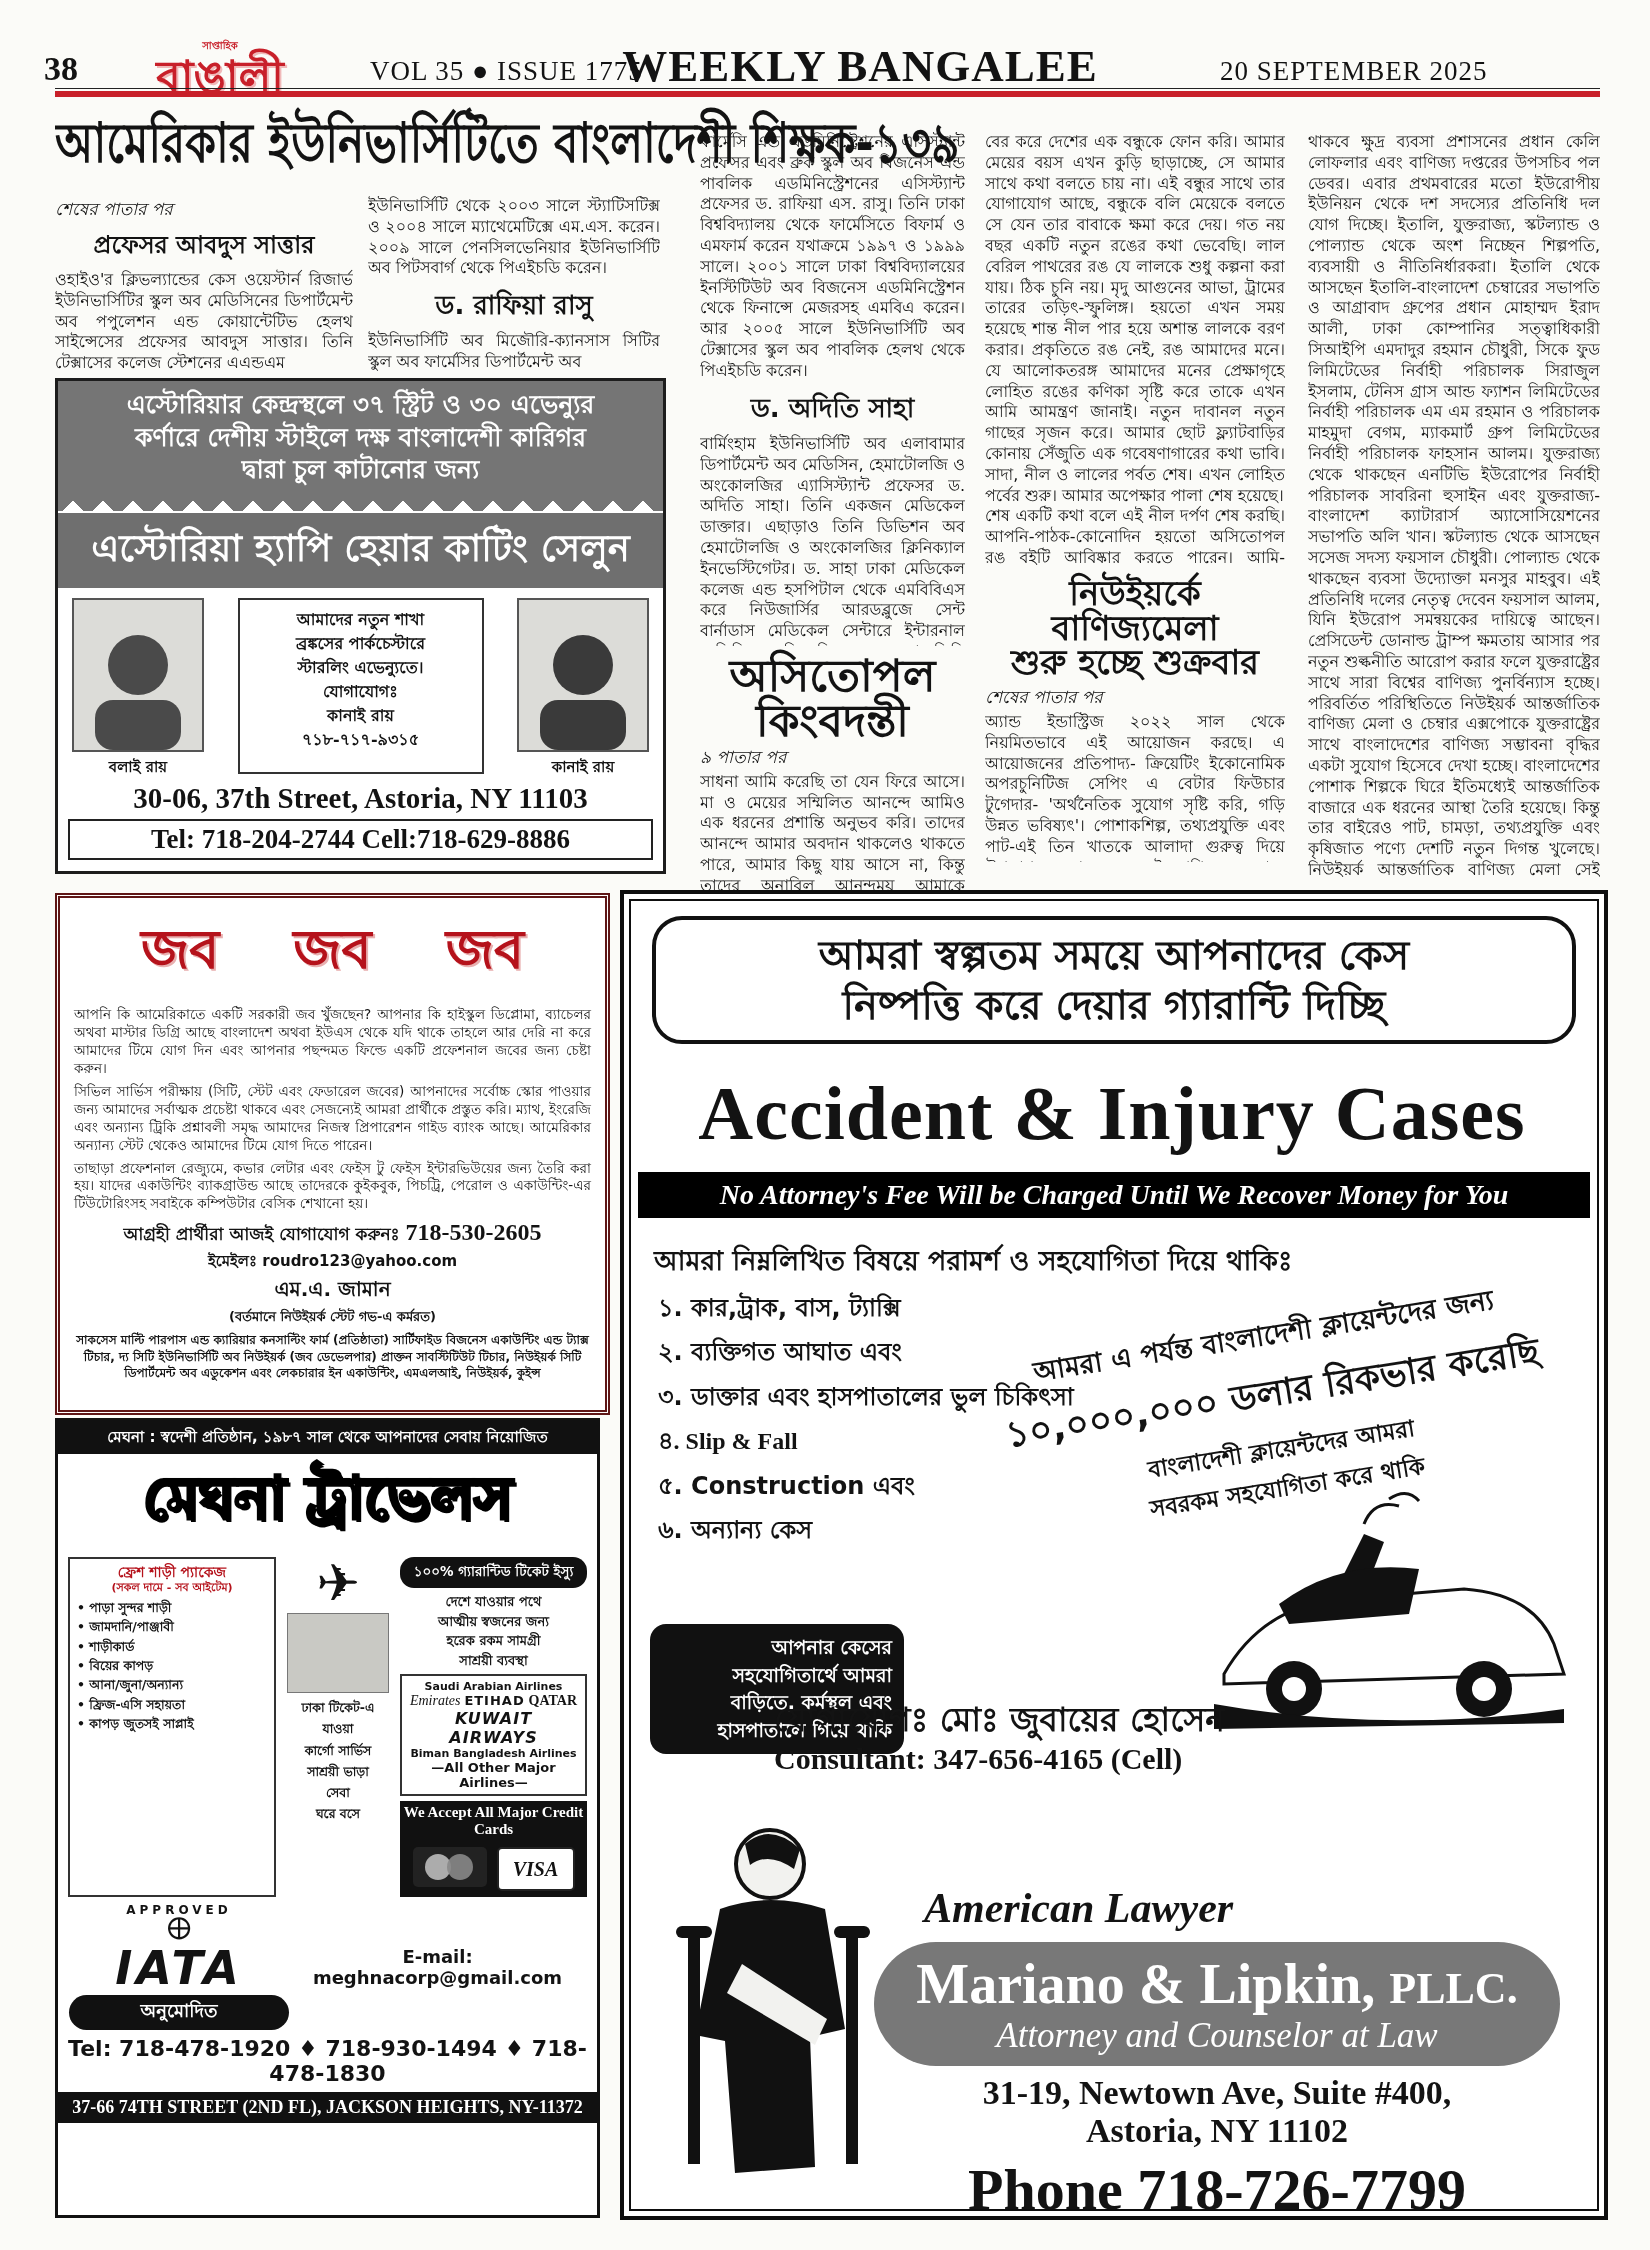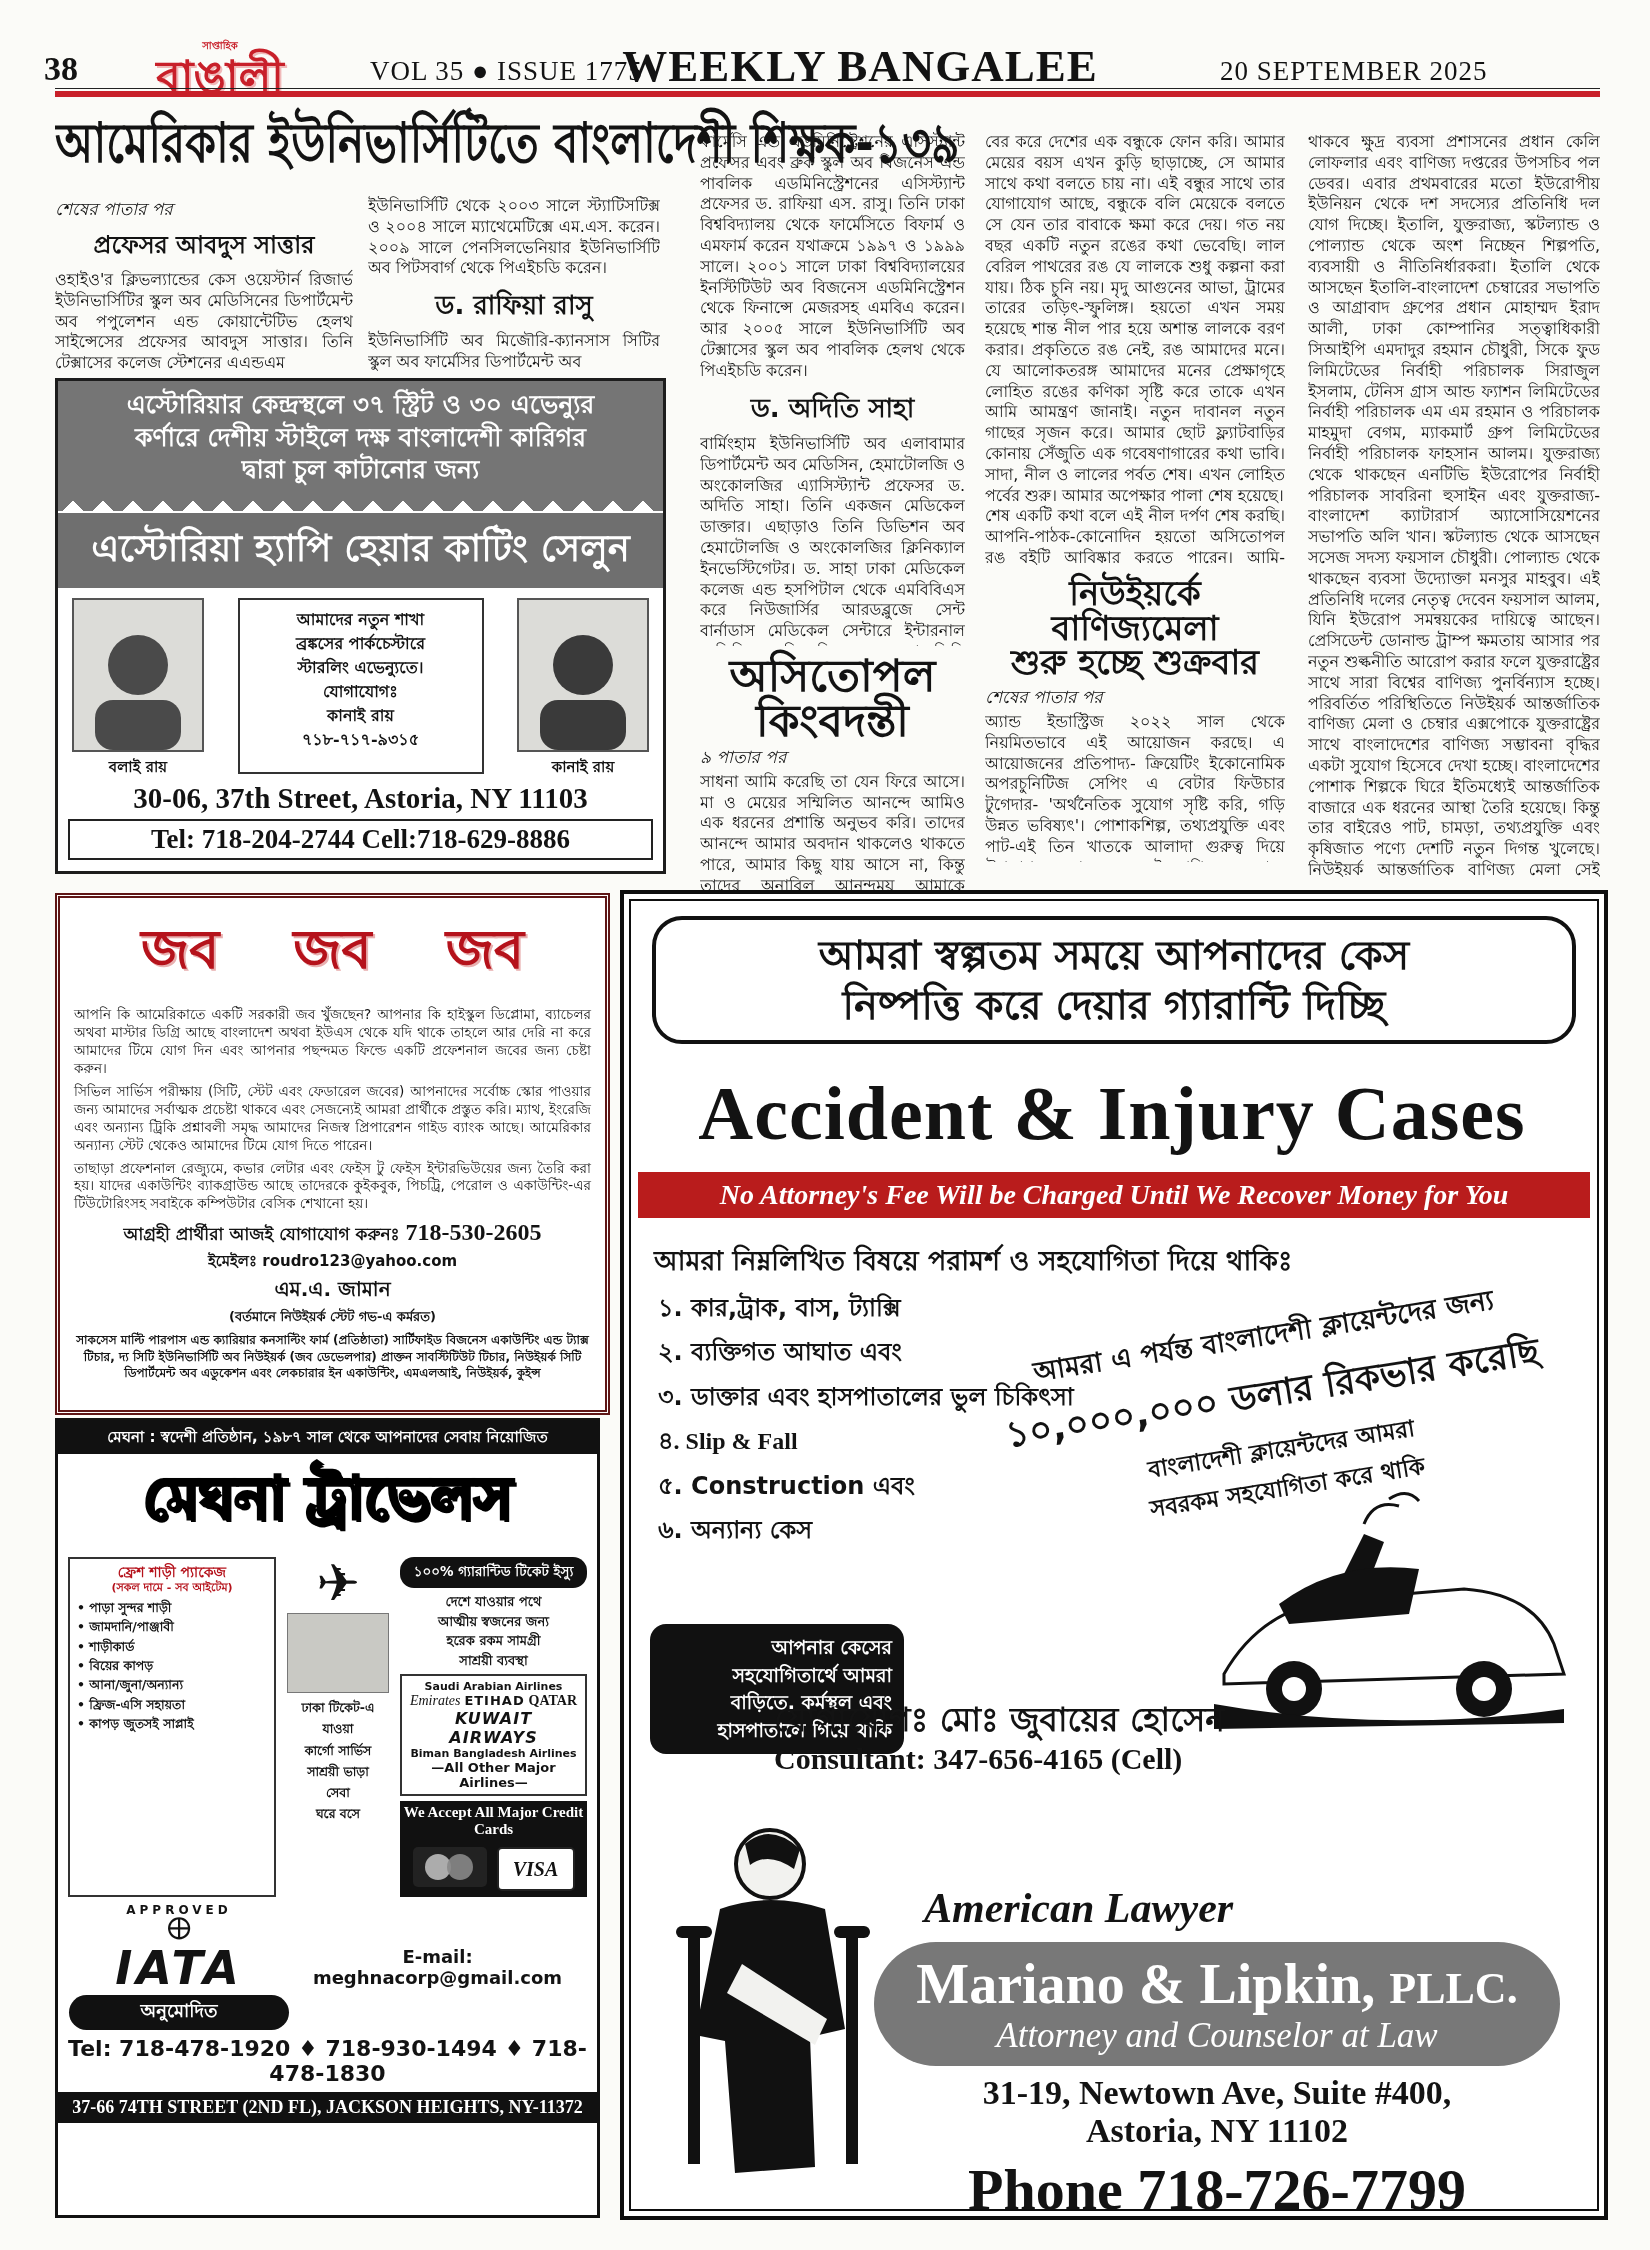--- a/index.html
+++ b/index.html
@@ -55,21 +55,21 @@
   .visa{width:74px;height:40px;background:#fff;border:2px solid #222;border-radius:5px;
         font-style:italic;font-weight:bold;font-family:"Liberation Serif",serif;font-size:20px;
         display:flex;align-items:center;justify-content:center;}
   .iata{font-weight:bold;font-style:italic;font-size:46px;letter-spacing:4px;}
   
   .acc{border:4px solid #0e0e0e;background:#fff;}
   .acc-inner{position:absolute;inset:5px;border:2px solid #0e0e0e;}
   .acc-guarantee{border:4px solid #111;border-radius:30px;text-align:center;font-weight:bold;
                  font-size:40px;line-height:1.25;padding:10px 8px;}
   .acc-title{font-family:"Liberation Serif",serif;font-weight:bold;font-size:76px;text-align:center;letter-spacing:1px;}
-  .acc-fee{background:#b91c1c;color:#fff;font-family:"Liberation Serif",serif;font-style:italic;
+  .acc-fee{background:#000000;color:#fff;font-family:"Liberation Serif",serif;font-style:italic;
            font-weight:bold;font-size:28px;text-align:center;padding:7px 0;}
   .acc-advice{font-weight:bold;font-size:27px;}
   .acc-svc{font-weight:bold;font-size:24px;line-height:1.85;}
   .rot{transform:rotate(-9deg);transform-origin:left top;text-align:center;font-weight:bold;}
   .visit{background:#111;color:#fff;border-radius:16px;padding:10px 12px;font-weight:bold;
          font-size:19px;line-height:1.45;text-align:right;}
   .firm-pill{background:#787878;border-radius:70px;color:#fff;text-align:center;}
   .sketch{stroke:#111;fill:none;stroke-width:3;}
 </style>
 </head>

